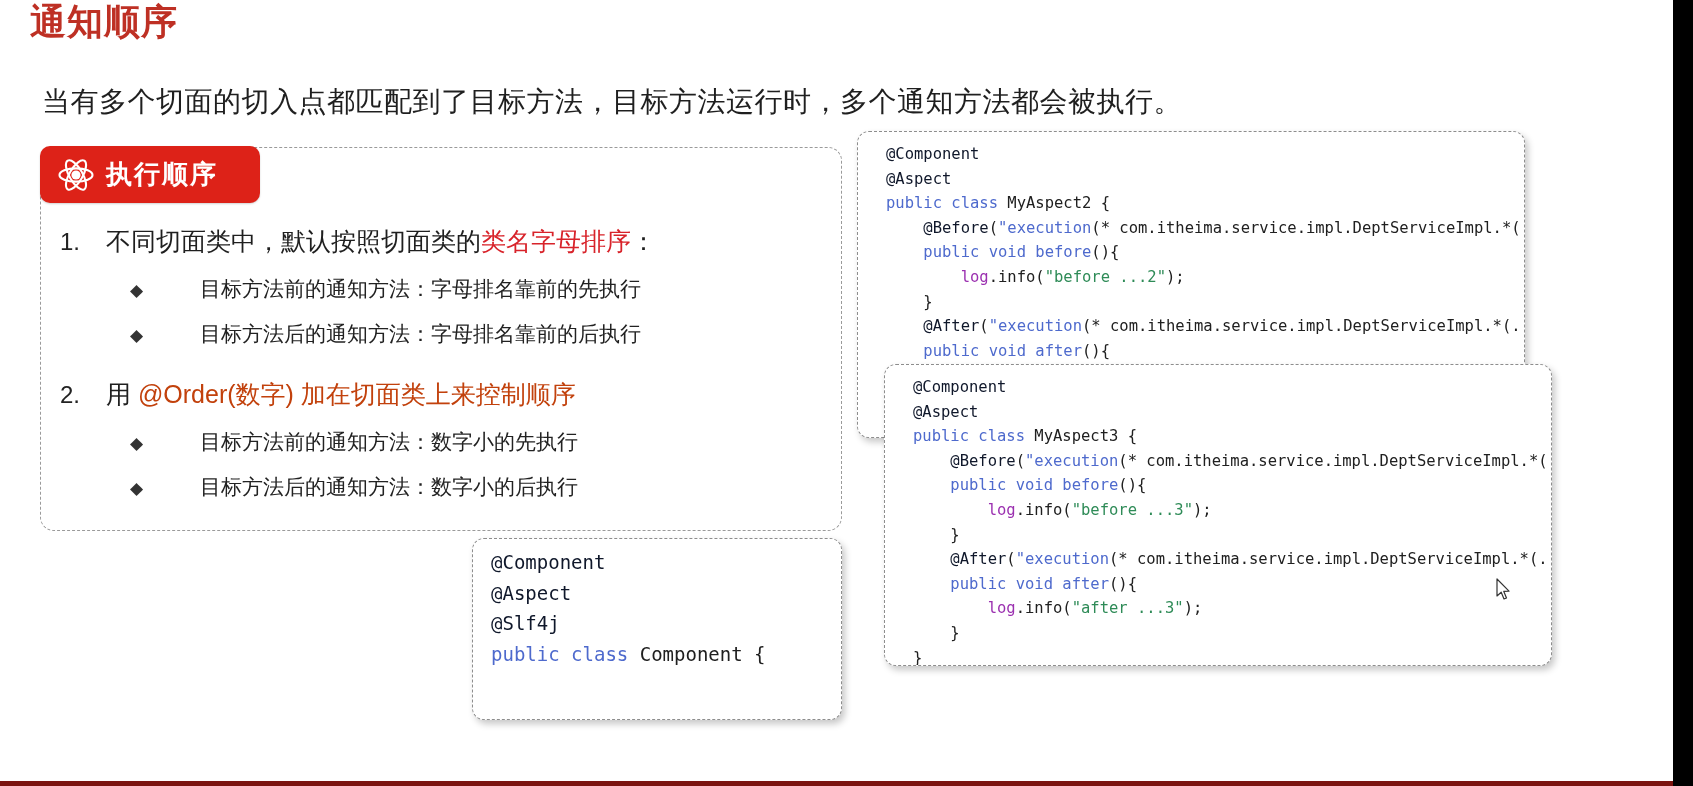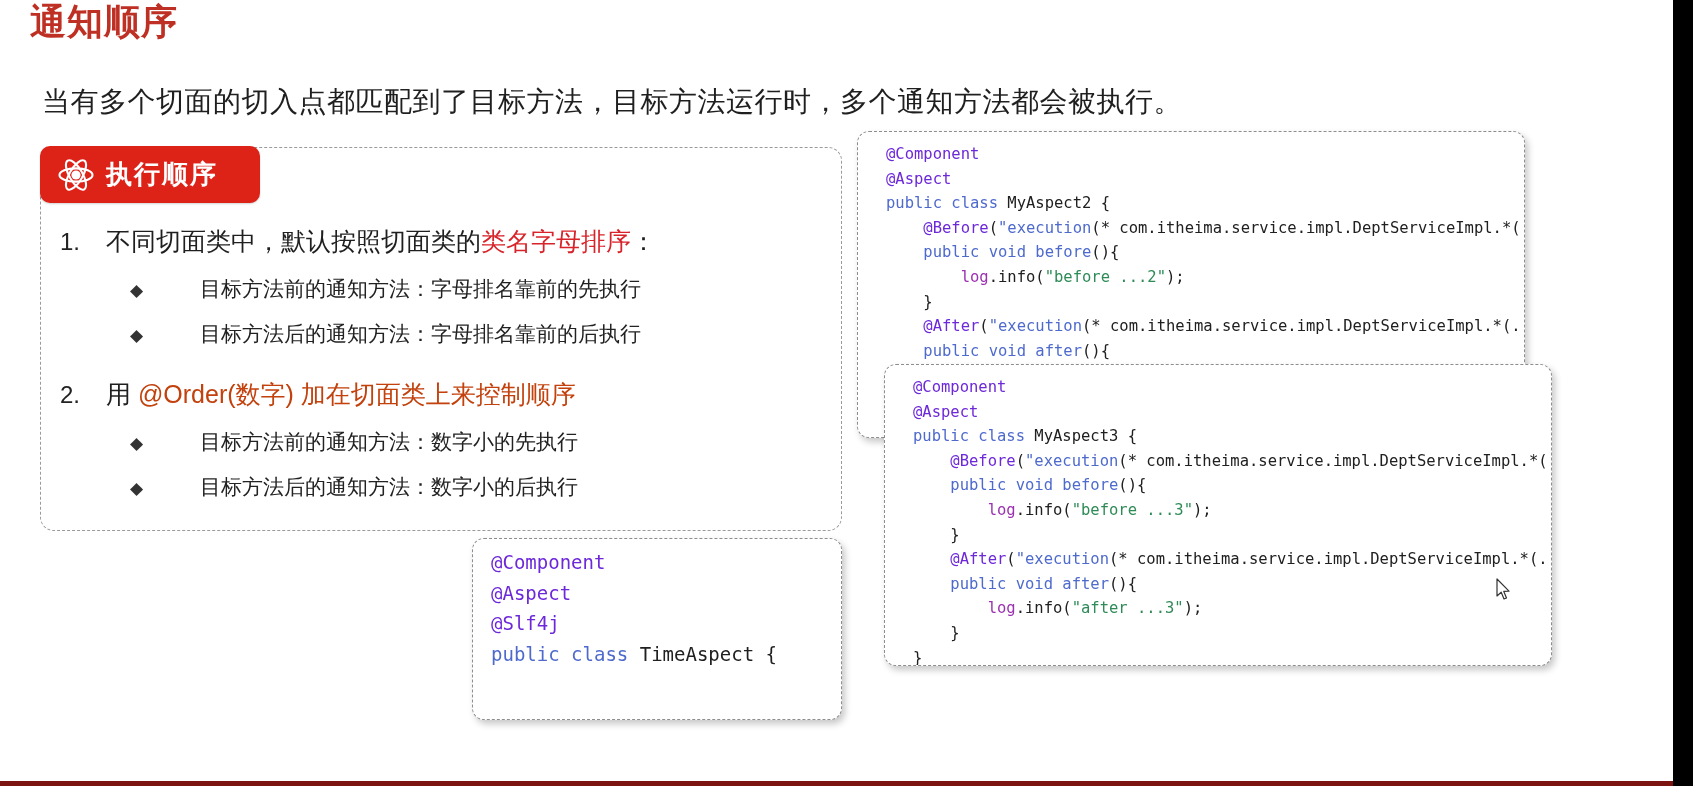--- a/index.html
+++ b/index.html
@@ -50,21 +50,21 @@
   .code.big .ln{font-size:15.5px;line-height:24.6px;}
 
   #code-myaspect2{left:857px;top:131px;width:638px;height:295px;padding:10px 0 0 28px;z-index:3;}
   #code-myaspect3{left:884px;top:364px;width:638px;height:290px;padding:10px 0 0 28px;z-index:5;}
   #code-timeaspect{left:472px;top:538px;width:368px;height:172px;padding:8px 0 0 0;z-index:4;}
   #code-timeaspect .ln{font-size:19px;line-height:30.5px;padding-left:18px;}
   #code-timeaspect .ln.hl{background:#F8B9B2;}
 
   
   .k{color:#4E6ACD;}       
-  .an{color:#6d28d9;}      
+  .an{color:#0f172a;}      
   .st{color:#2E8B57;}      
   .stb{color:#4E6ACD;}     
   .lg{color:#9B30B0;} 
   .nu{color:#6A3FD6;}      
   .pl{color:#202020;margin-top:47px;}      
 
   
   .cursor{position:absolute;left:1496px;top:578px;width:16px;height:24px;z-index:20;}
 
   
@@ -142,21 +142,21 @@
     <div class="ln">    <span class="k">public void </span><span class="k">after</span><span class="pl">(){</span></div>
     <div class="ln">        <span class="lg">log</span><span class="pl">.info(</span><span class="st">"after ...2"</span><span class="pl">);</span></div>
     <div class="ln">    <span class="pl">}</span></div>
     <div class="ln"><span class="pl">}</span></div>
   </div>
 
   <div class="code" id="code-timeaspect">
     <div class="ln"><span class="an">@Component</span></div>
     <div class="ln"><span class="an">@Aspect</span></div>
     <div class="ln"><span class="an">@Slf4j</span></div>
-    <div class="ln"><span class="k">public class </span><span class="pl">TimeAspect {</span></div>
+    <div class="ln"><span class="k">public class </span><span class="pl">Component {</span></div>
   </div>
 
   <div class="code big" id="code-myaspect3">
     <div class="ln"><span class="an">@Component</span></div>
     <div class="ln"><span class="an">@Aspect</span></div>
     <div class="ln"><span class="k">public class </span><span class="pl">MyAspect3 {</span></div>
     <div class="ln">    <span class="an">@Before</span><span class="pl">(</span><span class="stb">"execution</span><span class="pl">(* com.itheima.service.impl.DeptServiceImpl.*(..))</span></div>
     <div class="ln">    <span class="k">public void </span><span class="k">before</span><span class="pl">(){</span></div>
     <div class="ln">        <span class="lg">log</span><span class="pl">.info(</span><span class="st">"before ...3"</span><span class="pl">);</span></div>
     <div class="ln">    <span class="pl">}</span></div>

